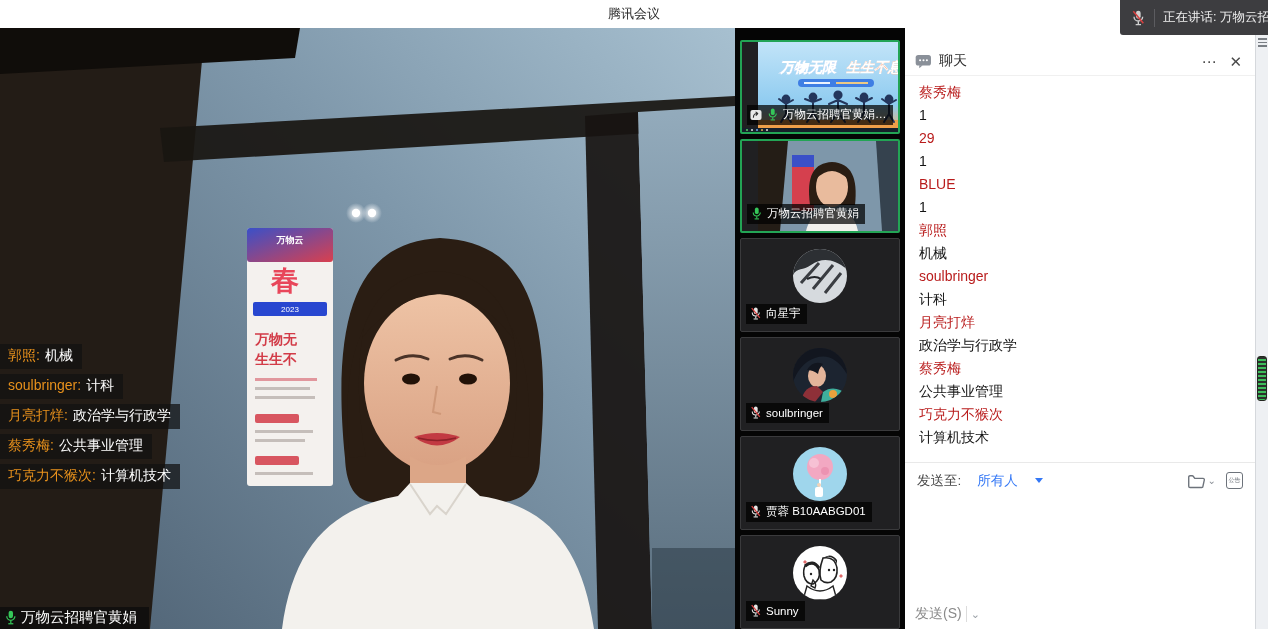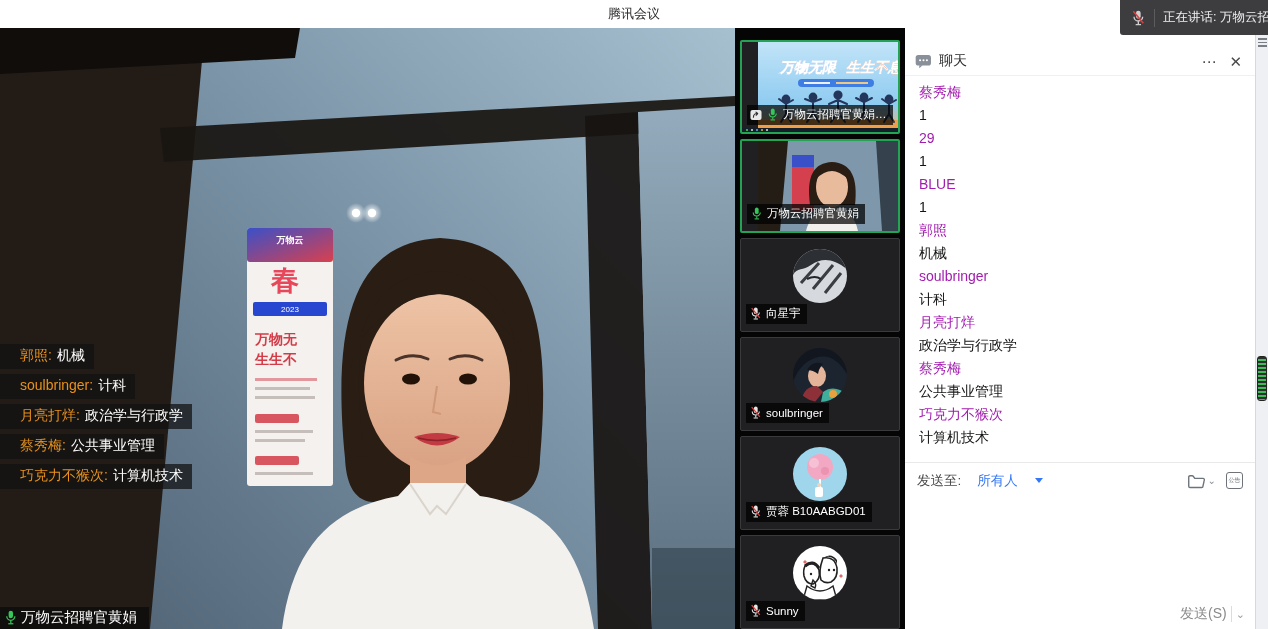--- a/index.html
+++ b/index.html
@@ -20,21 +20,21 @@
 
   .main { display:flex; height:601px; }
 
   
   .video { position:relative; width:735px; height:601px; background:#15110e; overflow:hidden; flex:none; }
   .video svg.scene { position:absolute; inset:0; }
   .ov-msgs { position:absolute; left:0; top:316px; display:flex; flex-direction:column; align-items:flex-start; }
   .ov-row { margin-bottom:5px; }
   .ov-pill { display:inline-block; background:rgba(18,18,18,0.74); color:#ffffff; font-size:14px;
              padding:3px 9px 4px 8px; white-space:nowrap; }
-  .ov-name { color:#e8911c; margin-right:5px;margin-left:12px; }
+  .ov-name { color:#e8911c; margin-right:5px; }
   .name-tag { position:absolute; left:0; bottom:0; background:rgba(12,12,12,0.8); color:#fff;
               display:flex; align-items:center; gap:3px; font-size:14.5px; padding:1px 12px 2px 3px; }
 
   
   .thumbs { width:170px; background:#050505; flex:none; display:flex; flex-direction:column;
             align-items:center; padding-top:12px; gap:5px; }
   .tile { position:relative; width:160px; height:94px; background:#202022; border:1px solid #3a3a3c;
           border-radius:2px; overflow:hidden; flex:none; }
   .tile.active { border:2px solid #23a455;padding-left:16px; }
   .tile-label { position:absolute; bottom:7px; left:5px; background:rgba(0,0,0,0.72); color:#fff;
@@ -48,34 +48,34 @@
               display:flex; align-items:center; gap:3px; padding-left:4px; }
   .mini-bar i { width:2px; height:2px; border-radius:1px; display:block; }
 
   
   .chat { flex:1; background:#ffffff; display:flex; flex-direction:column; min-width:0; }
   .chat-header { height:29px; display:flex; align-items:center; padding:0 10px; gap:7px;
                  border-bottom:1px solid #f0f0f0; flex:none;margin-top:19px; }
   .chat-title { font-size:14px; color:#2f2f2f; flex:1; }
   .hdr-btn { color:#4a4a4a; font-size:15px; cursor:default; line-height:1; padding:0 3px; }
   .chat-msgs { height:386px; overflow:hidden; padding:5px 14px 0; flex:none; }
-  .msg-name { color:#a21caf; font-size:14px; line-height:23px; white-space:nowrap; }
+  .msg-name { color:#b91c1c; font-size:14px; line-height:23px; white-space:nowrap; }
   .msg-text { color:#141414; font-size:14px; line-height:23px; white-space:nowrap; }
   .chat-sendbar { border-top:1px solid #e9e9e9; height:36px; display:flex; align-items:center;
                   padding:0 12px; gap:6px; flex:none; }
   .sendto-label { font-size:13.5px; color:#4a4a4a; }
   .sendto-value { font-size:13.5px; color:#3478f6; margin-left:10px; display:flex; align-items:center; gap:17px; }
   .caret-down { width:0; height:0; border-left:4px solid transparent; border-right:4px solid transparent;
                 border-top:5px solid #3478f6; display:inline-block; }
   .sendbar-icons { margin-left:auto; display:flex; align-items:center; gap:10px; }
   .anno-icon { width:17px; height:17px; border:1.4px solid #6d737b; border-radius:3px;
                display:flex; align-items:center; justify-content:center;
                font-size:6px; color:#6d737b; letter-spacing:0; }
   .chat-input { flex:1; }
-  .chat-sendrow { height:30px; display:flex; align-items:center; justify-content:flex-end;
+  .chat-sendrow { height:30px; display:flex; align-items:center; 
                   gap:4px; padding:0 10px; flex:none; }
   .send-label { font-size:14px; color:#8a8a8a; }
   .send-div { width:1px; height:16px; background:#dcdcdc; }
   .send-caret { font-size:11px; color:#9aa0a6; }
 
   
   .edge { width:13px; background:#eef0f3; border-left:1px solid #d5d8dc; position:relative; flex:none; }
   .hamburger { position:absolute; top:10px; left:2px; width:9px; display:flex; flex-direction:column; gap:2px; }
   .hamburger i { height:1.6px; background:#7a7f85; display:block; }
   .stripe-thumb { position:absolute; top:328px; left:1px; width:10px; height:45px; border-radius:3px;

